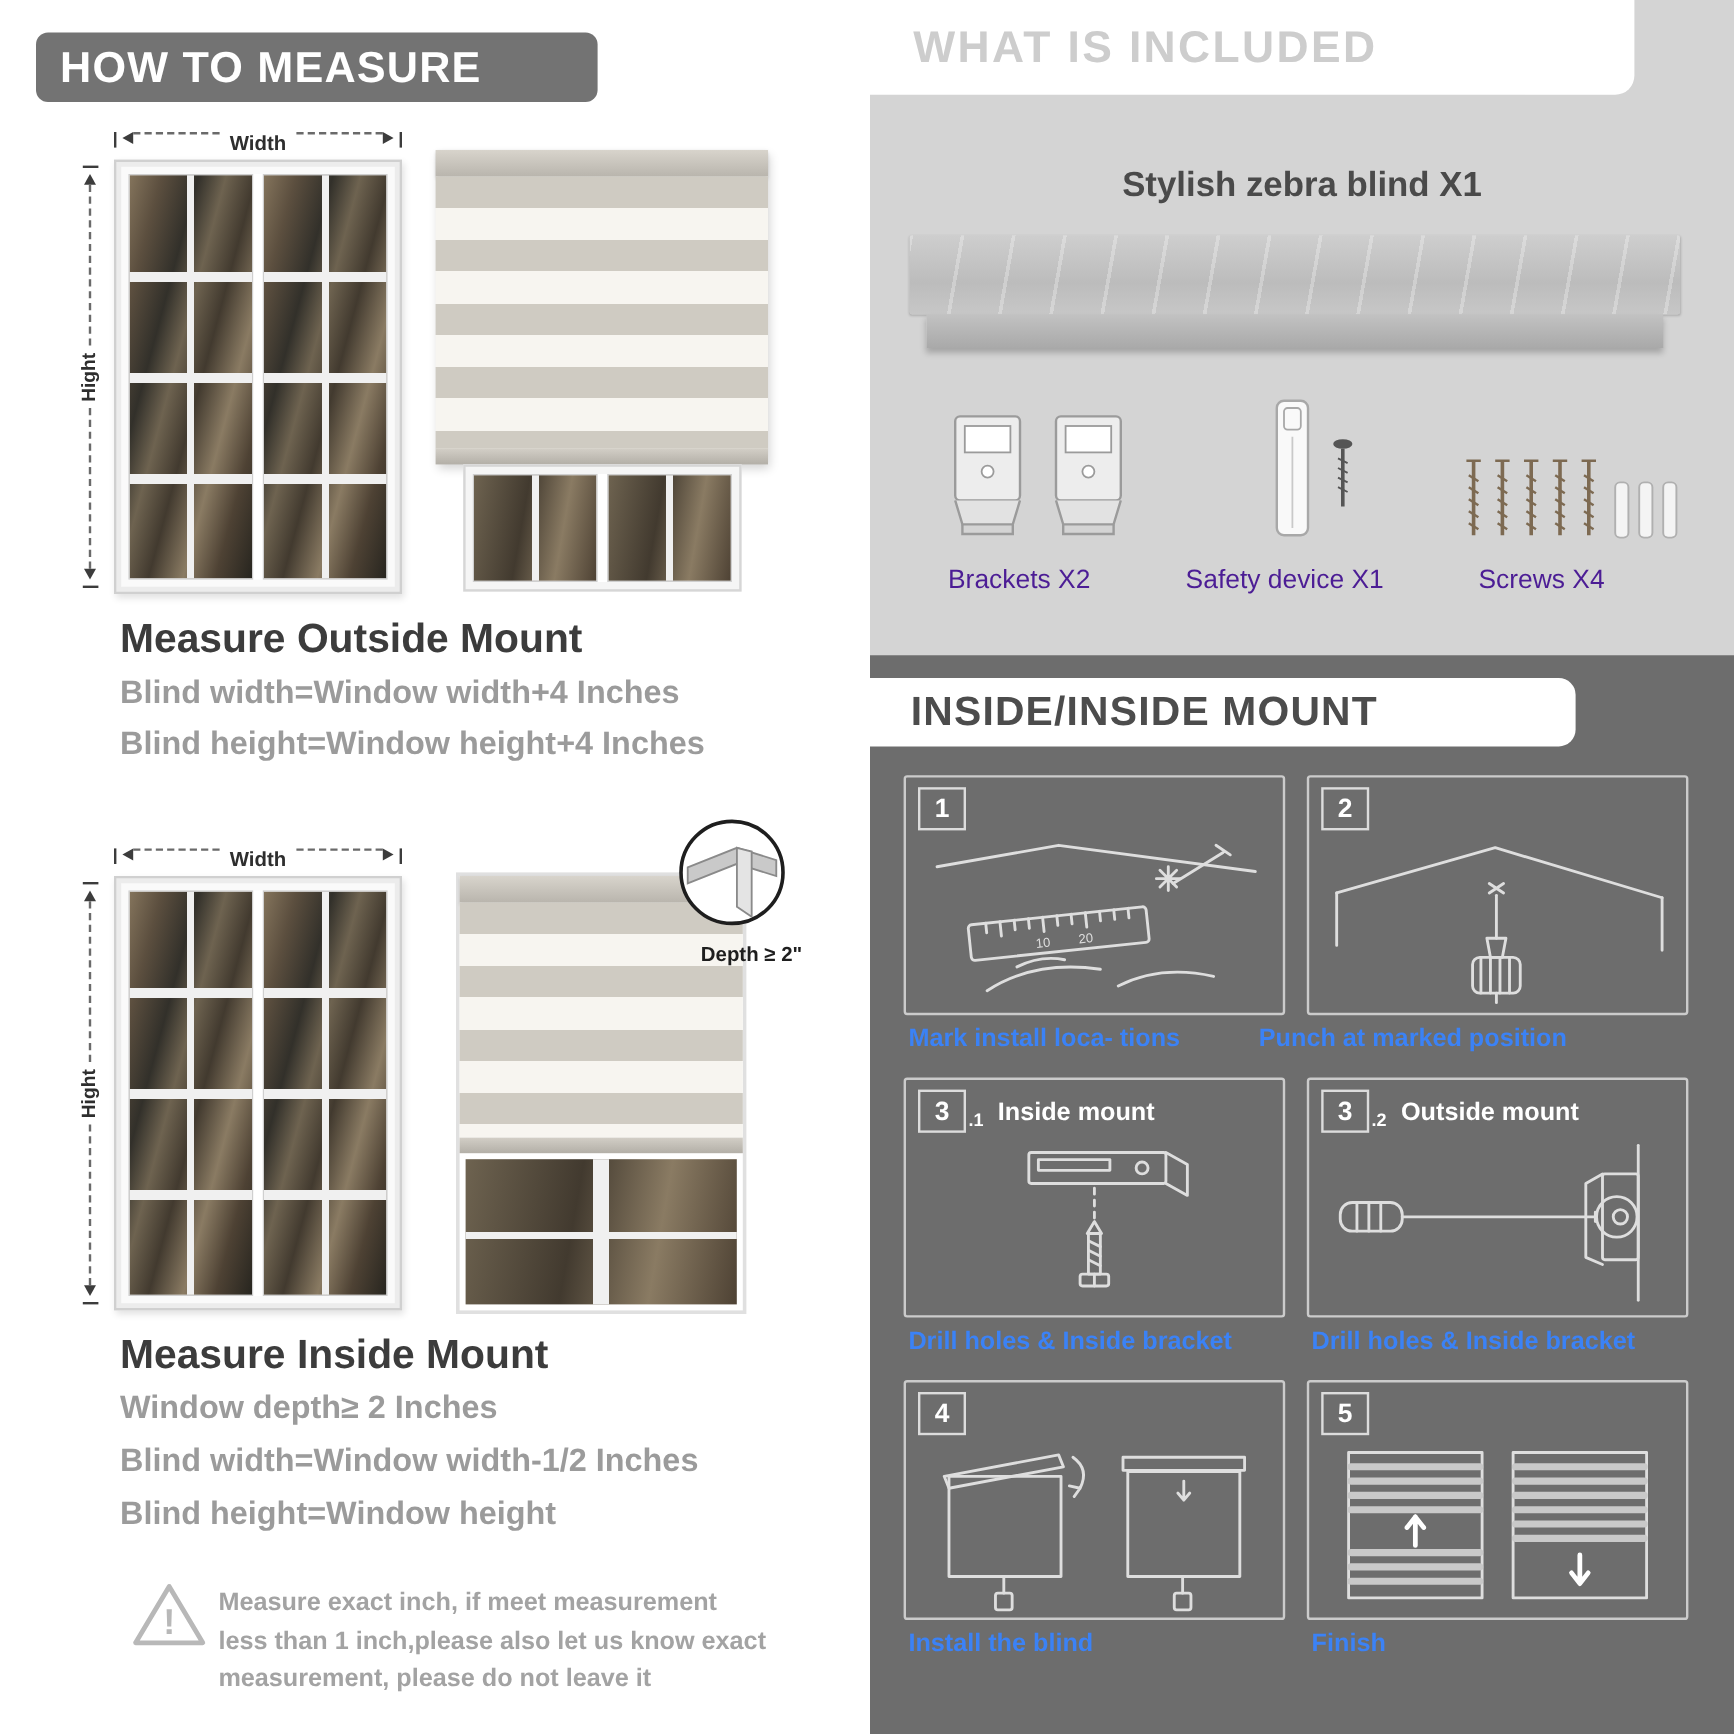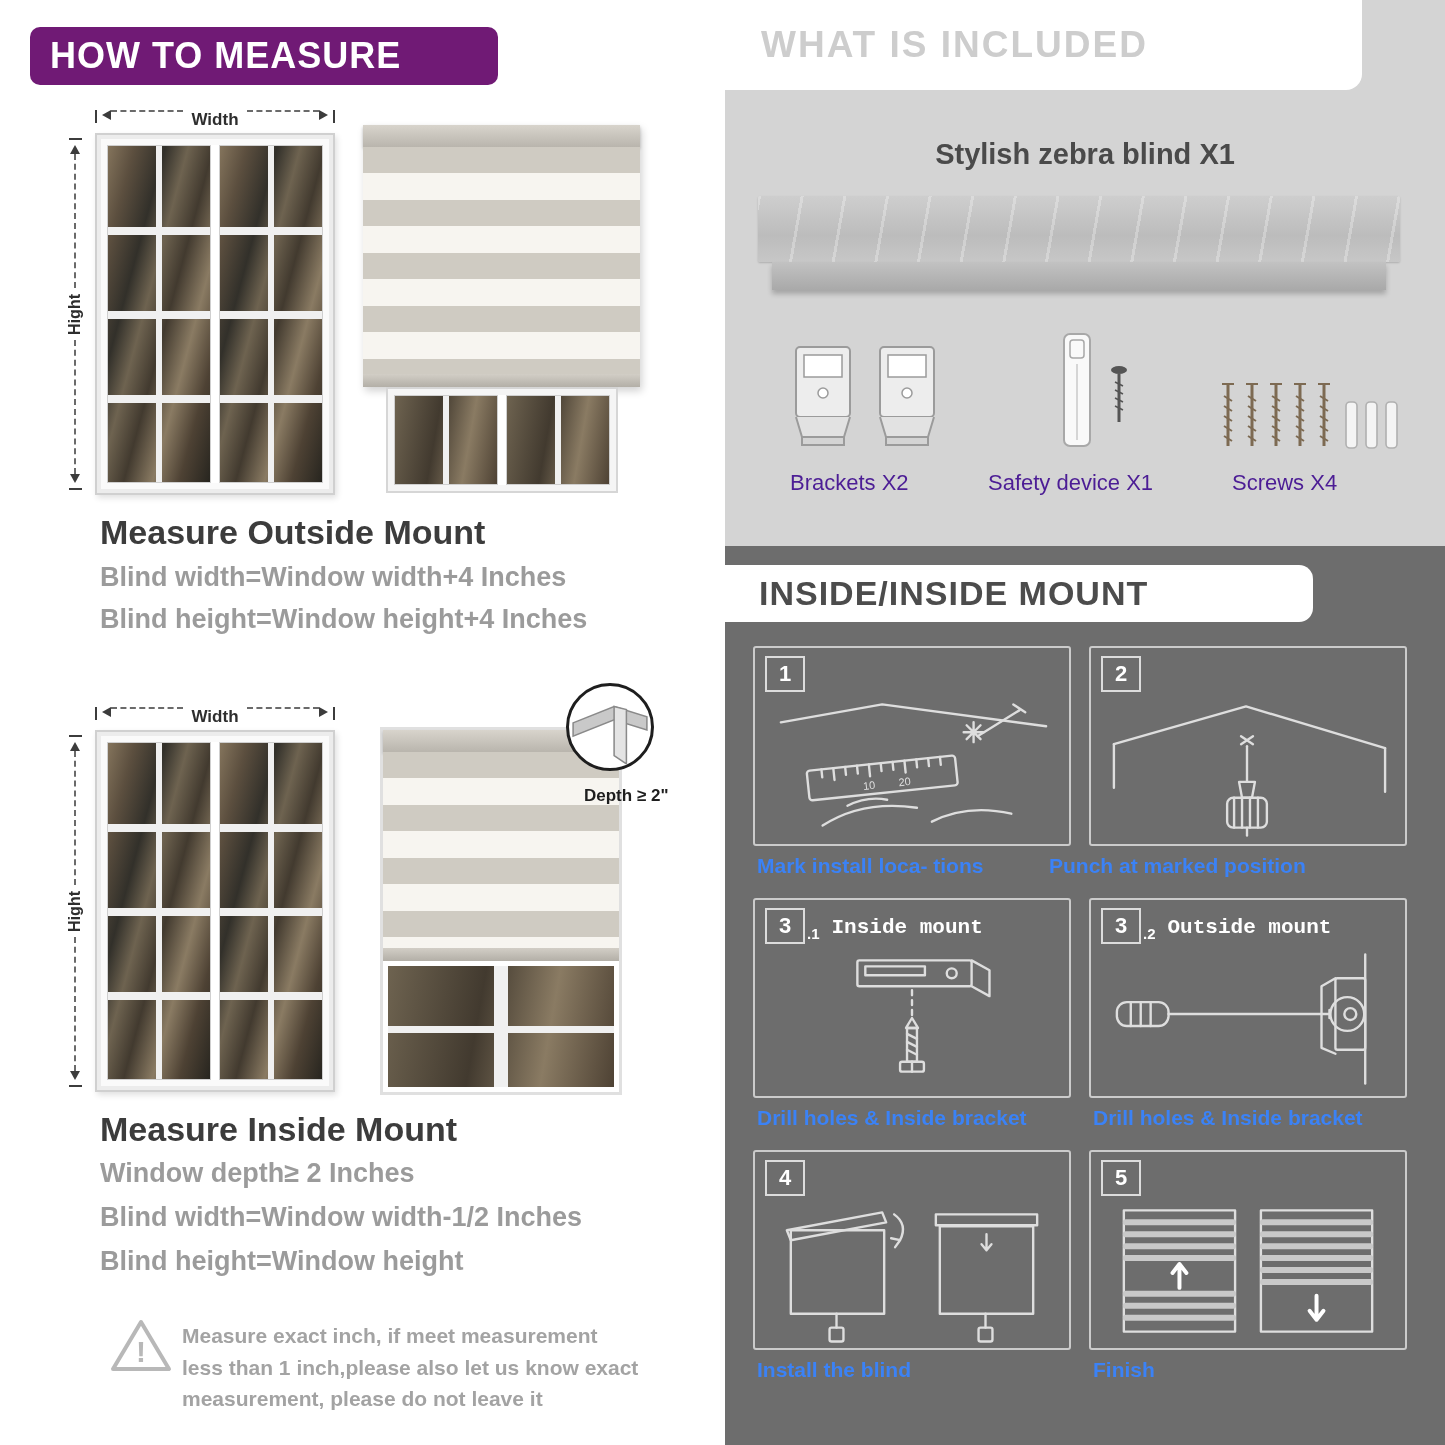--- a/index.html
+++ b/index.html
@@ -1,21 +1,21 @@
 <!DOCTYPE html>
 <html><head>
 <meta charset="utf-8">
 <style>
   html,body { margin:0; padding:0; background:#fff; }
   .page { position:relative; width:1445px; height:1445px; background:#ffffff;
           font-family:"Liberation Sans", sans-serif; overflow:hidden; }
   .abs { position:absolute; }
 
   
-  .hm-band { left:30px; top:27px; width:468px; height:58px; background:#701a75;
+  .hm-band { left:30px; top:27px; width:468px; height:58px; background:#737373;
              border-radius:10px; display:flex; align-items:center; padding-left:20px;
              box-sizing:border-box; }
   .hm-band span { color:#fff; font-weight:bold; font-size:36px; letter-spacing:1px; }
 
   .window { background:#fafafa; border:2px solid #d0d0d0; padding:10px;
             box-shadow: inset 0 0 0 4px #ececec, 2px 3px 6px rgba(0,0,0,.12); box-sizing:border-box; }
   .sashes { height:100%; display:flex; gap:8px; background:#ffffff; }
   .sash { flex:1; border:1px solid #cfcfcf;
     background-image:
       linear-gradient(0deg, transparent 0 23.5%, #f0f0f0 23.5% 26%, transparent 26% 48.5%, #f0f0f0 48.5% 51%, transparent 51% 73.5%, #f0f0f0 73.5% 76%, transparent 76%),
@@ -59,21 +59,21 @@
   .sub-left { font-size:27px; font-weight:bold; color:#9b9b9b; }
 
   .callout { width:88px; height:88px; border:3px solid #1e1e1e; border-radius:50%;
              background:#fff; overflow:hidden; box-sizing:border-box; }
   .depth-lbl { font-size:17px; font-weight:bold; color:#1e1e1e; }
 
   .warn-text { width:460px; font-size:21px; font-weight:bold; color:#a3a3a3; line-height:1.5; }
 
   
   .panel-light { left:725px; top:0; width:720px; height:546px; background:#d4d4d4; }
-  .band-white { left:725px; top:0; width:637px; height:90px; background:#ffffff;
+  .band-white { left:725px; top:0; width:637px; height:79px; background:#ffffff;
                 border-radius:0 0 16px 0; display:flex; align-items:center; padding-left:36px; box-sizing:border-box; }
   .band-white span { color:#cdcdcd; font-weight:bold; font-size:37px; letter-spacing:2px; }
 
   .blind-name { left:725px; top:138px; width:720px; text-align:center;
                 font-size:29px; font-weight:bold; color:#4a4a4a; }
   .headrail { left:758px; top:196px; width:642px; height:66px; border-radius:2px;
     background-image:
       repeating-linear-gradient(100deg, rgba(255,255,255,.28) 0 3px, rgba(255,255,255,0) 3px 42px),
       linear-gradient(180deg,#cecece,#bcbcbc 60%,#c7c7c7);
     box-shadow:0 1px 2px rgba(0,0,0,.18); }
@@ -86,21 +86,21 @@
   .band-mount { left:725px; top:565px; width:588px; height:57px; background:#ffffff;
                 border-radius:0 14px 14px 0; display:flex; align-items:center;
                 padding-left:34px; box-sizing:border-box; }
   .band-mount span { color:#4c4c4c; font-weight:bold; font-size:34px; letter-spacing:1px; }
 
   .step { width:318px; height:200px; border:2px solid #cbcbcb; border-radius:3px; box-sizing:border-box; }
   .badge { position:absolute; top:8px; left:10px; display:flex; align-items:flex-end; }
   .badge .num { min-width:28px; height:32px; border:2px solid #dcdcdc; color:#fff; font-weight:bold;
                 font-size:22px; display:flex; align-items:center; justify-content:center; padding:0 4px; }
   .badge .sub { color:#fff; font-weight:bold; font-size:15px; padding:0 0 2px 2px; }
-  .badge .stitle { color:#fff; font-weight:bold; font-size:21px; margin-left:12px; padding-bottom:5px;font-family:Liberation Mono, monospace; }
+  .badge .stitle { color:#fff; font-weight:bold; font-size:21px; margin-left:12px; padding-bottom:5px; }
   .step-art { position:absolute; left:8px; top:44px; width:298px; height:150px; }
   .step-art path, .step-art rect, .step-art circle, .step-art ellipse, .step-art polygon
     { fill:none; stroke:#dedede; stroke-width:2.4; stroke-linecap:round; stroke-linejoin:round; }
   .step-art .stripe { stroke:#c9c9c9; stroke-width:6; }
   .step-art .arrow  { stroke:#ffffff; stroke-width:4; }
   .step-art .dash   { stroke-dasharray:5 5; }
   .step-art text { font-size:11px; fill:#dedede; stroke:none; font-family:"Liberation Sans",sans-serif; }
   .caption { color:#3b82f6; font-weight:bold; font-size:21px; }
 </style>
 </head>

